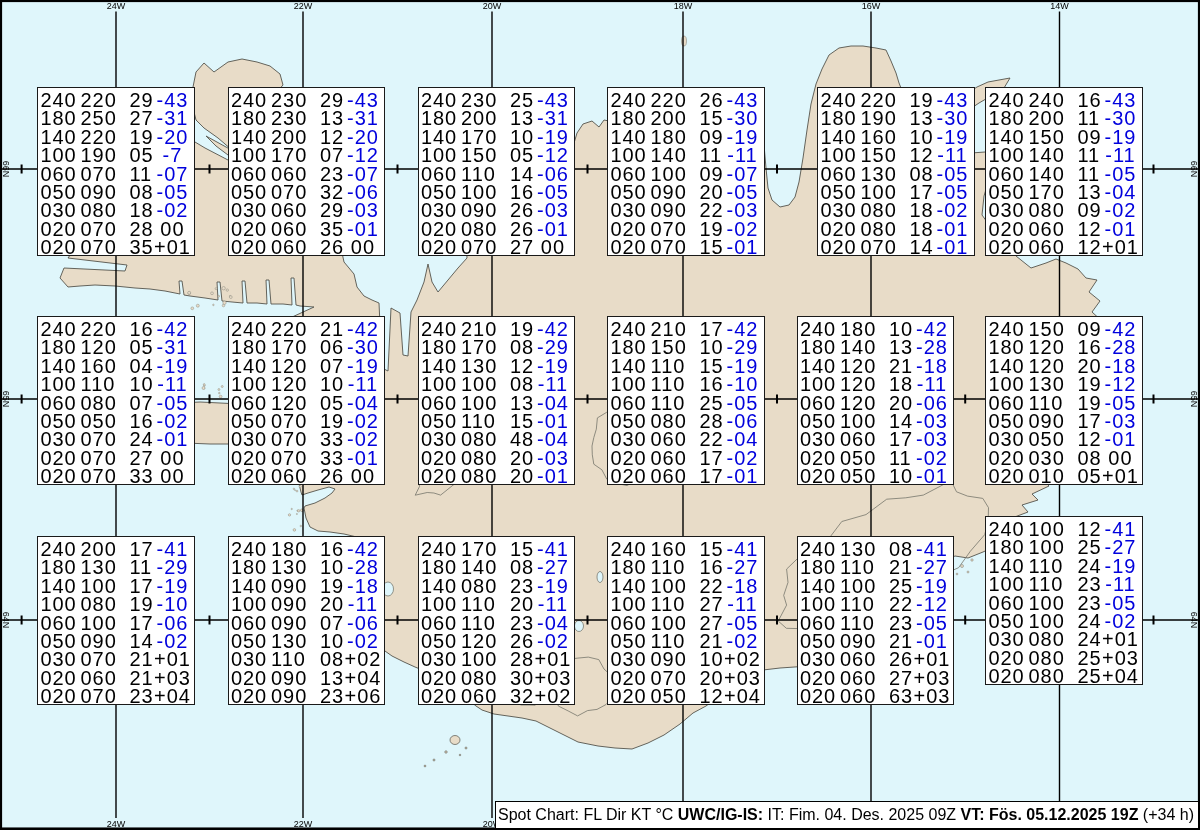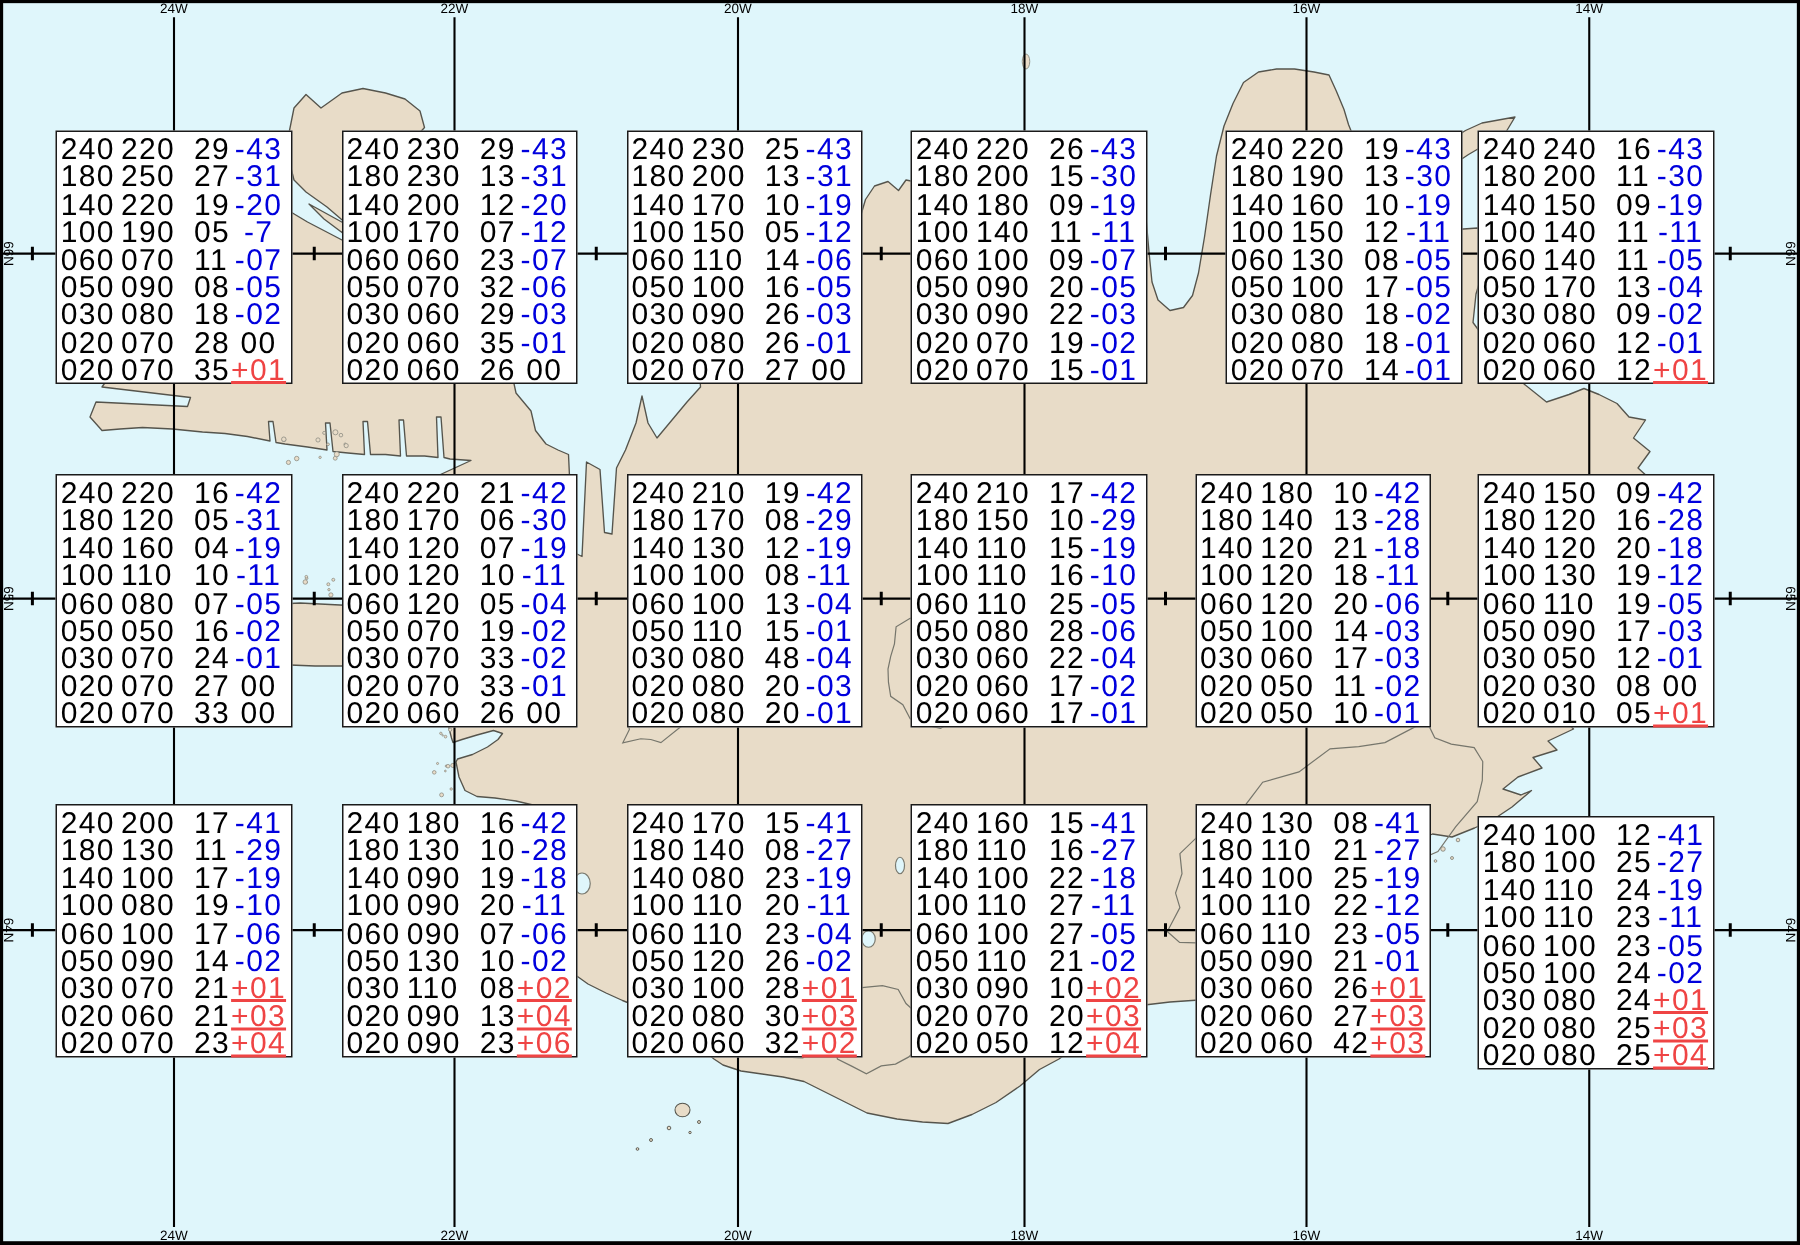--- a/index.html
+++ b/index.html
@@ -5,21 +5,21 @@
 #chart{position:relative;width:1200px;height:830px;overflow:hidden;font-family:"Liberation Sans",sans-serif;padding-left:18px;}
 #chart svg{position:absolute;left:0;top:0;}
 .ax{font-family:"Liberation Sans",sans-serif;font-size:9px;fill:#000;}
 .box{position:absolute;width:153px;height:164px;background:#fff;border:1.5px solid #1a1a1a;padding:3px 0 0 2.5px;}
 .r{height:18.4px;line-height:18.4px;font-size:20px;letter-spacing:0.9px;white-space:nowrap;color:#000;}
 .r i{font-style:normal;display:inline-block;width:40.1px;}
 .r i.w2{width:48.8px;}
 .r i.w3{width:24px;}
 .r em{font-style:normal;display:inline-block;width:38px;text-align:center;}
 .m{color:#0000dd;}
-.p{color:#ef4444;text-decoration:underline;}
+.p{color:#000000;}
 .z{color:#000;}
 .caption{position:absolute;left:495px;top:801px;width:703px;height:27px;background:#fff;border-top:1.2px solid #000;border-left:1.2px solid #000;font-size:16px;color:#000;line-height:26px;padding-left:2px;box-sizing:border-box;}
 </style></head>
 <body>
 
 <div id="chart">
 
 <svg width="1200" height="830" viewBox="0 0 1200 830">
 
 <rect x="0" y="0" width="1200" height="830" fill="#dff6fb"></rect>
@@ -344,27 +344,28 @@
 
 <div class="box" style="left:796.5px;top:536px">
 <div class="r"><i>240</i><i class="w2">130</i><i class="w3">08</i><em class="m">-41</em></div>
 <div class="r"><i>180</i><i class="w2">110</i><i class="w3">21</i><em class="m">-27</em></div>
 <div class="r"><i>140</i><i class="w2">100</i><i class="w3">25</i><em class="m">-19</em></div>
 <div class="r"><i>100</i><i class="w2">110</i><i class="w3">22</i><em class="m">-12</em></div>
 <div class="r"><i>060</i><i class="w2">110</i><i class="w3">23</i><em class="m">-05</em></div>
 <div class="r"><i>050</i><i class="w2">090</i><i class="w3">21</i><em class="m">-01</em></div>
 <div class="r"><i>030</i><i class="w2">060</i><i class="w3">26</i><em class="p">+01</em></div>
 <div class="r"><i>020</i><i class="w2">060</i><i class="w3">27</i><em class="p">+03</em></div>
-<div class="r"><i>020</i><i class="w2">060</i><i class="w3">42</i><em class="p">+03</em></div>
-</div>
-
-<div class="box" style="left:985px;top:544px">
+<div class="r"><i>020</i><i class="w2">060</i><i class="w3">63</i><em class="p">+03</em></div>
+</div>
+
+<div class="box" style="left:985px;top:516px">
 <div class="r"><i>240</i><i class="w2">100</i><i class="w3">12</i><em class="m">-41</em></div>
 <div class="r"><i>180</i><i class="w2">100</i><i class="w3">25</i><em class="m">-27</em></div>
 <div class="r"><i>140</i><i class="w2">110</i><i class="w3">24</i><em class="m">-19</em></div>
 <div class="r"><i>100</i><i class="w2">110</i><i class="w3">23</i><em class="m">-11</em></div>
 <div class="r"><i>060</i><i class="w2">100</i><i class="w3">23</i><em class="m">-05</em></div>
 <div class="r"><i>050</i><i class="w2">100</i><i class="w3">24</i><em class="m">-02</em></div>
 <div class="r"><i>030</i><i class="w2">080</i><i class="w3">24</i><em class="p">+01</em></div>
 <div class="r"><i>020</i><i class="w2">080</i><i class="w3">25</i><em class="p">+03</em></div>
 <div class="r"><i>020</i><i class="w2">080</i><i class="w3">25</i><em class="p">+04</em></div>
 </div>
 
+<div class="caption">Spot Chart: FL Dir KT °C <b>UWC/IG-IS:</b> IT: Fim. 04. Des. 2025 09Z <b>VT: Fös. 05.12.2025 19Z</b> (+34 h)</div>
 </div>
 </body></html>

